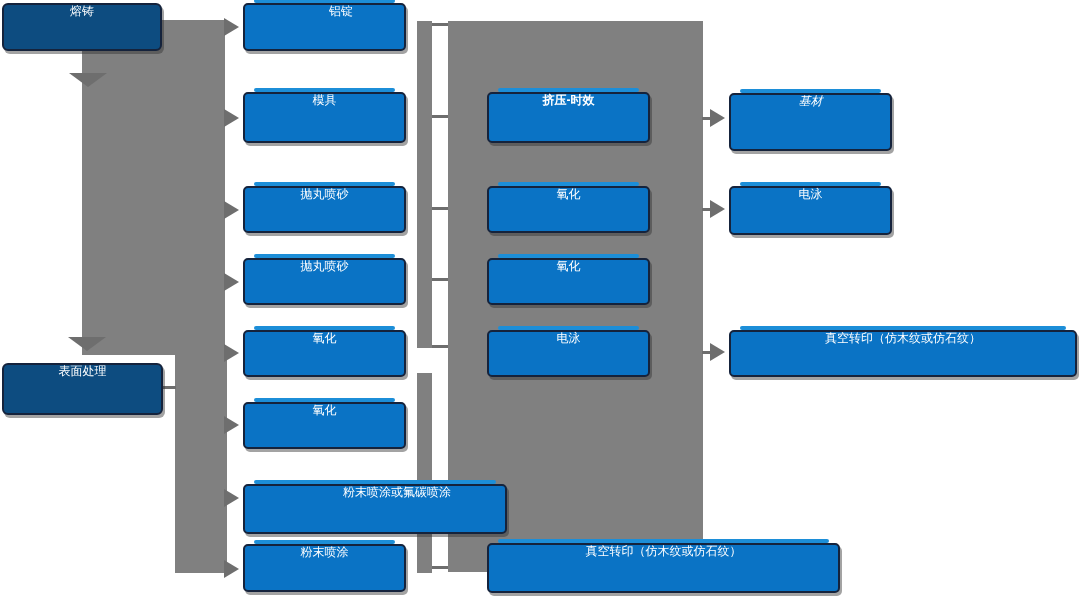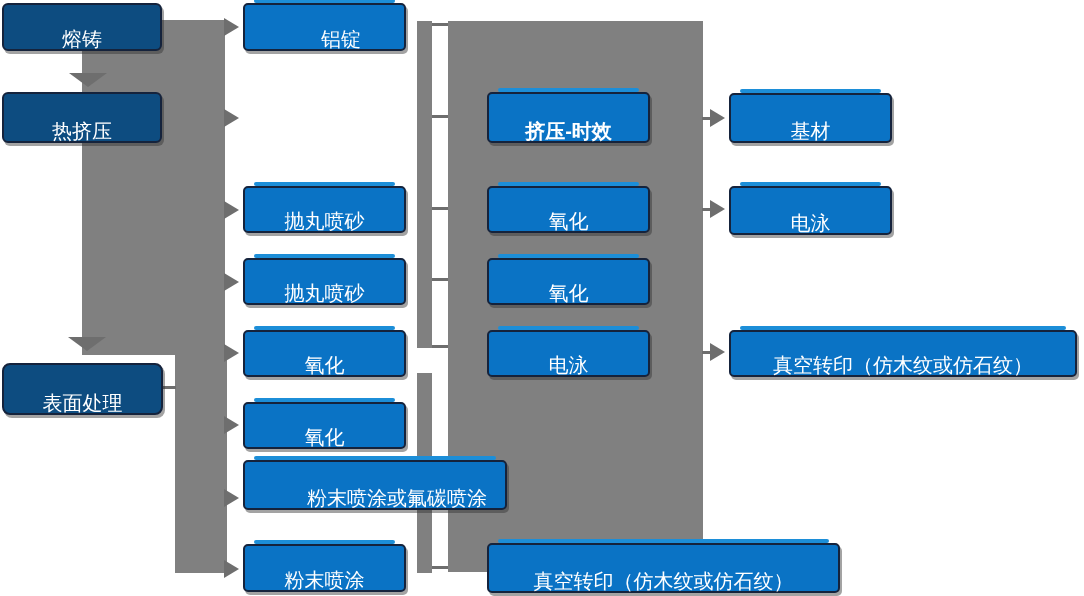--- a/index.html
+++ b/index.html
@@ -8,23 +8,23 @@
   
   .gray{position:absolute;background:#808080;}
   .tlink{position:absolute;height:3px;background:#6e6e6e;}
   .arr-r{position:absolute;width:0;height:0;
          border-top:9px solid transparent;border-bottom:9px solid transparent;
          border-left:15px solid #6e6e6e;}
   .arr-d{position:absolute;width:0;height:0;
          border-left:19px solid transparent;border-right:19px solid transparent;
          border-top:14px solid #6e6e6e;}
   
-  .node{position:absolute;box-sizing:border-box;display:flex;align-items:flex-end;justify-content:center;
+  .node{position:absolute;box-sizing:border-box;display:flex;align-items:flex-start;justify-content:center;
         background:#0a73c5;border:2px solid #15233c;border-radius:5px;color:#ffffff;
-        font-size:20px;line-height:1;z-index:2;box-shadow:2px 3px 0 rgba(50,50,50,0.45);}
+        font-size:12px;line-height:1;z-index:2;box-shadow:2px 3px 0 rgba(50,50,50,0.45);}
   .node span{white-space:nowrap;}
   .node:not(.dark)::before{content:"";position:absolute;top:-6px;left:9px;right:9px;height:4px;
         background:#1c8ed8;border-radius:2px;}
   .node.dark{background:#0d4c80;border-radius:6px;}
 </style>
 </head>
 <body>
 
 <div class="canvas">
 
@@ -61,43 +61,43 @@
   <div class="tlink" style="left:702px;top:117px;width:9px;"></div>
   <div class="arr-r" style="left:710px;top:109px;"></div>
   <div class="tlink" style="left:702px;top:208px;width:9px;"></div>
   <div class="arr-r" style="left:710px;top:200px;"></div>
   <div class="tlink" style="left:702px;top:351px;width:9px;"></div>
   <div class="arr-r" style="left:710px;top:343px;"></div>
 
   <div class="node dark" style="left:2px;top:3px;width:160px;height:48px;">
     <span>熔铸</span>
     </div>
-  <div class="node dark" style="left:2px;top:92px;width:160px;height:51px;">
-    <span>热挤压</span>
-    </div>
-  <div class="node dark" style="left:2px;top:363px;width:161px;height:52px;border-radius:8px;">
+  <div class="node dark" style="left:2px;top:363px;width:161px;height:52px;">
     <span>表面处理</span>
     </div>
 
   <div class="node" style="left:243px;top:3px;width:163px;height:48px;padding-left:33px;">
     <span>铝锭</span>
+    </div>
+  <div class="node" style="left:243px;top:92px;width:163px;height:51px;">
+    <span>模具</span>
     </div>
   <div class="node" style="left:243px;top:186px;width:163px;height:47px;">
     <span>抛丸喷砂</span>
     </div>
   <div class="node" style="left:243px;top:258px;width:163px;height:47px;">
     <span>抛丸喷砂</span>
     </div>
   <div class="node" style="left:243px;top:330px;width:163px;height:47px;">
     <span>氧化</span>
     </div>
   <div class="node" style="left:243px;top:402px;width:163px;height:47px;">
     <span>氧化</span>
     </div>
-  <div class="node" style="left:243px;top:460px;width:264px;height:50px;padding-left:44px;">
+  <div class="node" style="left:243px;top:484px;width:264px;height:50px;padding-left:44px;">
     <span>粉末喷涂或氟碳喷涂</span>
     </div>
   <div class="node" style="left:243px;top:544px;width:163px;height:48px;">
     <span>粉末喷涂</span>
     </div>
 
   <div class="node" style="left:487px;top:92px;width:163px;height:51px;font-weight:bold;">
     <span>挤压-时效</span>
     </div>
   <div class="node" style="left:487px;top:186px;width:163px;height:47px;">
@@ -106,21 +106,21 @@
   <div class="node" style="left:487px;top:258px;width:163px;height:47px;">
     <span>氧化</span>
     </div>
   <div class="node" style="left:487px;top:330px;width:163px;height:47px;">
     <span>电泳</span>
     </div>
   <div class="node" style="left:487px;top:543px;width:353px;height:50px;">
     <span>真空转印（仿木纹或仿石纹）</span>
     </div>
 
-  <div class="node" style="left:729px;top:93px;width:163px;height:50px;">
+  <div class="node" style="left:729px;top:93px;width:163px;height:58px;font-style:italic;">
     <span>基材</span>
     </div>
   <div class="node" style="left:729px;top:186px;width:163px;height:49px;">
     <span>电泳</span>
     </div>
   <div class="node" style="left:729px;top:330px;width:348px;height:47px;">
     <span>真空转印（仿木纹或仿石纹）</span>
     </div>
 
 </div>

